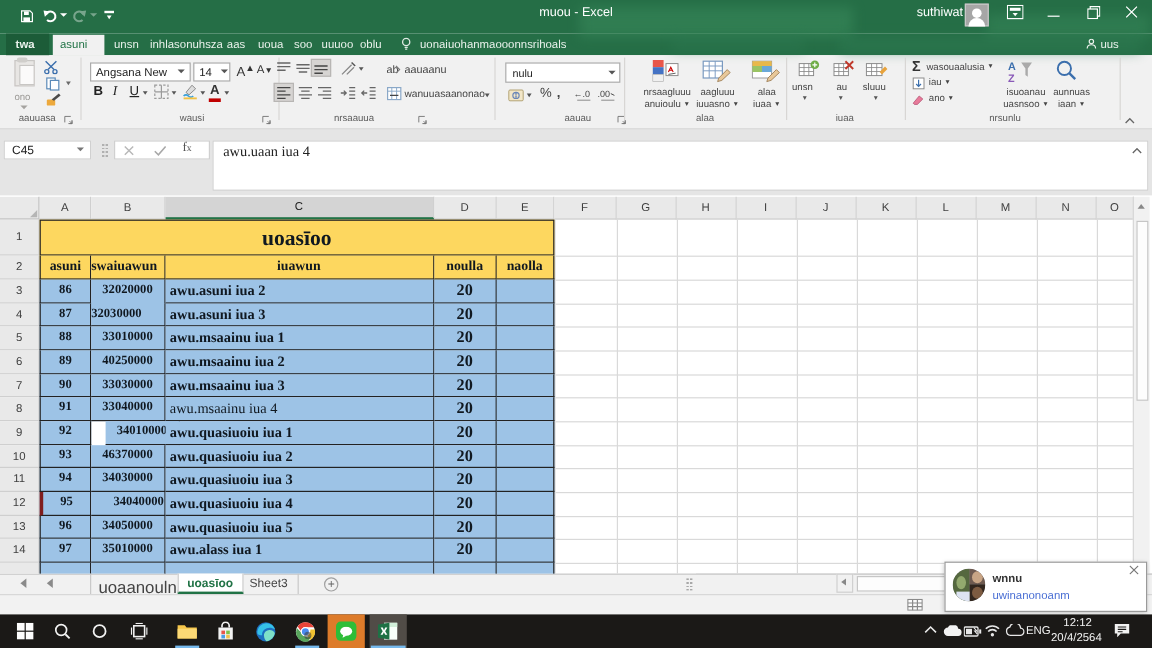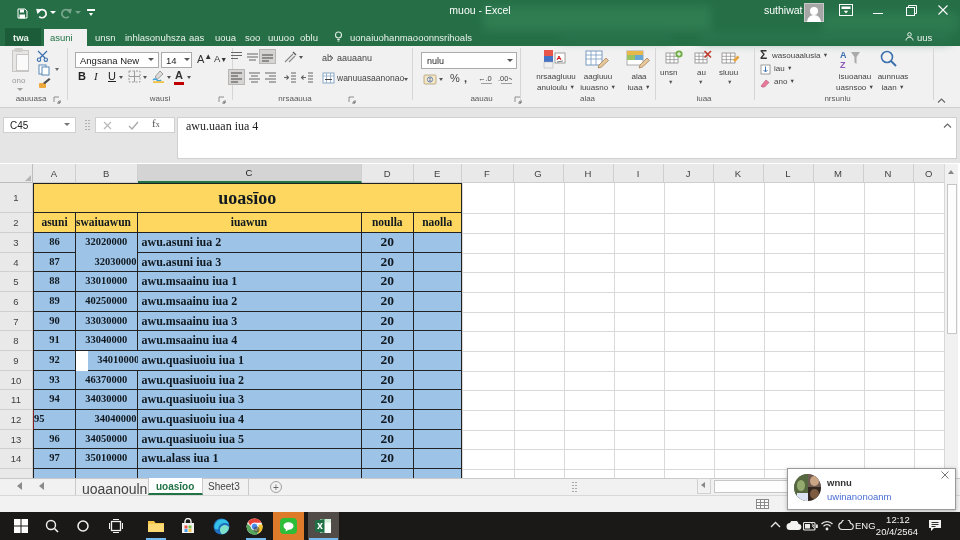--- a/index.html
+++ b/index.html
@@ -385,60 +385,60 @@
 <div class="ab tcell yellow" style="left:76px;top:213px;width:61.5px;height:20px;font-size:11.5px;font-weight:bold;line-height:19px">swaiuawun</div>
 <div class="ab tcell yellow" style="left:137.5px;top:213px;width:224px;height:20px;font-size:11.5px;font-weight:bold;text-align:center;line-height:19px">iuawun</div>
 <div class="ab tcell yellow" style="left:361.5px;top:213px;width:52.5px;height:20px;font-size:11.5px;font-weight:bold;text-align:center;line-height:19px">noulla</div>
 <div class="ab tcell yellow" style="left:414px;top:213px;width:47.5px;height:20px;font-size:11.5px;font-weight:bold;text-align:center;line-height:19px">naolla</div>
 <div class="ab tcell blue" style="left:33px;top:233.0px;width:43px;height:19.7px;border-left:1px solid #222;font-size:10.5px;font-weight:bold;text-align:center;line-height:18.7px">86</div>
 <div class="ab tcell blue" style="left:76px;top:233.0px;width:61.5px;height:25px;font-size:10.5px;font-weight:bold;text-align:center;line-height:18.7px">32020000</div>
 <div class="ab tcell blue" style="left:137.5px;top:233.0px;width:224px;height:19.7px;font-size:12px;font-weight:bold;line-height:18.7px;padding-left:4px">awu.asuni iua 2</div>
 <div class="ab tcell blue" style="left:361.5px;top:233.0px;width:52.5px;height:19.7px;font-size:13.5px;font-weight:bold;text-align:center;line-height:18.7px">20</div>
 <div class="ab tcell blue" style="left:414px;top:233.0px;width:47.5px;height:19.7px"></div>
 <div class="ab tcell blue" style="left:33px;top:252.7px;width:43px;height:19.6px;border-left:1px solid #222;font-size:10.5px;font-weight:bold;text-align:center;line-height:18.6px">87</div>
-<div class="ab tcell blue" style="left:76px;top:252.7px;width:61.5px;height:19.6px;font-size:10.5px;font-weight:bold;text-align:right;line-height:18.6px">32030000</div>
+<div class="ab tcell blue" style="left:76px;top:252.7px;width:61.5px;height:19.6px;font-size:10.5px;font-weight:bold;text-align:left;line-height:18.6px">32030000</div>
 <div class="ab tcell blue" style="left:137.5px;top:252.7px;width:224px;height:19.6px;font-size:12px;font-weight:bold;line-height:18.6px;padding-left:4px">awu.asuni iua 3</div>
 <div class="ab tcell blue" style="left:361.5px;top:252.7px;width:52.5px;height:19.6px;font-size:13.5px;font-weight:bold;text-align:center;line-height:18.6px">20</div>
 <div class="ab tcell blue" style="left:414px;top:252.7px;width:47.5px;height:19.6px"></div>
 <div class="ab tcell blue" style="left:33px;top:272.3px;width:43px;height:19.7px;border-left:1px solid #222;font-size:10.5px;font-weight:bold;text-align:center;line-height:18.7px">88</div>
 <div class="ab tcell blue" style="left:76px;top:272.3px;width:61.5px;height:19.7px;font-size:10.5px;font-weight:bold;text-align:center;line-height:18.7px">33010000</div>
 <div class="ab tcell blue" style="left:137.5px;top:272.3px;width:224px;height:19.7px;font-size:12px;font-weight:bold;line-height:18.7px;padding-left:4px">awu.msaainu iua 1</div>
 <div class="ab tcell blue" style="left:361.5px;top:272.3px;width:52.5px;height:19.7px;font-size:13.5px;font-weight:bold;text-align:center;line-height:18.7px">20</div>
 <div class="ab tcell blue" style="left:414px;top:272.3px;width:47.5px;height:19.7px"></div>
 <div class="ab tcell blue" style="left:33px;top:292.0px;width:43px;height:19.7px;border-left:1px solid #222;font-size:10.5px;font-weight:bold;text-align:center;line-height:18.7px">89</div>
 <div class="ab tcell blue" style="left:76px;top:292.0px;width:61.5px;height:19.7px;font-size:10.5px;font-weight:bold;text-align:center;line-height:18.7px">40250000</div>
 <div class="ab tcell blue" style="left:137.5px;top:292.0px;width:224px;height:19.7px;font-size:12px;font-weight:bold;line-height:18.7px;padding-left:4px">awu.msaainu iua 2</div>
 <div class="ab tcell blue" style="left:361.5px;top:292.0px;width:52.5px;height:19.7px;font-size:13.5px;font-weight:bold;text-align:center;line-height:18.7px">20</div>
 <div class="ab tcell blue" style="left:414px;top:292.0px;width:47.5px;height:19.7px"></div>
 <div class="ab tcell blue" style="left:33px;top:311.7px;width:43px;height:19.6px;border-left:1px solid #222;font-size:10.5px;font-weight:bold;text-align:center;line-height:18.6px">90</div>
 <div class="ab tcell blue" style="left:76px;top:311.7px;width:61.5px;height:19.6px;font-size:10.5px;font-weight:bold;text-align:center;line-height:18.6px">33030000</div>
 <div class="ab tcell blue" style="left:137.5px;top:311.7px;width:224px;height:19.6px;font-size:12px;font-weight:bold;line-height:18.6px;padding-left:4px">awu.msaainu iua 3</div>
 <div class="ab tcell blue" style="left:361.5px;top:311.7px;width:52.5px;height:19.6px;font-size:13.5px;font-weight:bold;text-align:center;line-height:18.6px">20</div>
 <div class="ab tcell blue" style="left:414px;top:311.7px;width:47.5px;height:19.6px"></div>
 <div class="ab tcell blue" style="left:33px;top:331.3px;width:43px;height:19.7px;border-left:1px solid #222;font-size:10.5px;font-weight:bold;text-align:center;line-height:18.7px">91</div>
 <div class="ab tcell blue" style="left:76px;top:331.3px;width:61.5px;height:19.7px;font-size:10.5px;font-weight:bold;text-align:center;line-height:18.7px">33040000</div>
-<div class="ab tcell blue" style="left:137.5px;top:331.3px;width:224px;height:19.7px;font-size:12px;font-weight:bold;line-height:18.7px;padding-left:4px">awu.msaainu iua 4</div>
+<div class="ab tcell blue" style="left:137.5px;top:331.3px;width:224px;height:19.7px;font-size:12px;font-weight:normal;line-height:18.7px;padding-left:4px">awu.msaainu iua 4</div>
 <div class="ab tcell blue" style="left:361.5px;top:331.3px;width:52.5px;height:19.7px;font-size:13.5px;font-weight:bold;text-align:center;line-height:18.7px">20</div>
 <div class="ab tcell blue" style="left:414px;top:331.3px;width:47.5px;height:19.7px"></div>
 <div class="ab tcell blue" style="left:33px;top:351.0px;width:43px;height:19.7px;border-left:1px solid #222;font-size:10.5px;font-weight:bold;text-align:center;line-height:18.7px">92</div>
 <div class="ab tcell blue" style="left:88px;top:351.0px;width:61.5px;height:19.7px;font-size:10.5px;font-weight:bold;text-align:center;line-height:18.7px">34010000</div>
 <div class="ab tcell blue" style="left:137.5px;top:351.0px;width:224px;height:19.7px;font-size:12px;font-weight:bold;line-height:18.7px;padding-left:4px">awu.quasiuoiu iua 1</div>
 <div class="ab tcell blue" style="left:361.5px;top:351.0px;width:52.5px;height:19.7px;font-size:13.5px;font-weight:bold;text-align:center;line-height:18.7px">20</div>
 <div class="ab tcell blue" style="left:414px;top:351.0px;width:47.5px;height:19.7px"></div>
 <div class="ab tcell blue" style="left:33px;top:370.7px;width:43px;height:19.6px;border-left:1px solid #222;font-size:10.5px;font-weight:bold;text-align:center;line-height:18.6px">93</div>
 <div class="ab tcell blue" style="left:76px;top:370.7px;width:61.5px;height:19.6px;font-size:10.5px;font-weight:bold;text-align:center;line-height:18.6px">46370000</div>
 <div class="ab tcell blue" style="left:137.5px;top:370.7px;width:224px;height:19.6px;font-size:12px;font-weight:bold;line-height:18.6px;padding-left:4px">awu.quasiuoiu iua 2</div>
 <div class="ab tcell blue" style="left:361.5px;top:370.7px;width:52.5px;height:19.6px;font-size:13.5px;font-weight:bold;text-align:center;line-height:18.6px">20</div>
 <div class="ab tcell blue" style="left:414px;top:370.7px;width:47.5px;height:19.6px"></div>
 <div class="ab tcell blue" style="left:33px;top:390.3px;width:43px;height:19.7px;border-left:1px solid #222;font-size:10.5px;font-weight:bold;text-align:center;line-height:18.7px">94</div>
 <div class="ab tcell blue" style="left:76px;top:390.3px;width:61.5px;height:19.7px;font-size:10.5px;font-weight:bold;text-align:center;line-height:18.7px">34030000</div>
 <div class="ab tcell blue" style="left:137.5px;top:390.3px;width:224px;height:19.7px;font-size:12px;font-weight:bold;line-height:18.7px;padding-left:4px">awu.quasiuoiu iua 3</div>
 <div class="ab tcell blue" style="left:361.5px;top:390.3px;width:52.5px;height:19.7px;font-size:13.5px;font-weight:bold;text-align:center;line-height:18.7px">20</div>
 <div class="ab tcell blue" style="left:414px;top:390.3px;width:47.5px;height:19.7px"></div>
-<div class="ab tcell blue" style="left:33px;top:410.0px;width:43px;height:19.7px;border-left:1px solid #7f1d1d;font-size:10.5px;font-weight:bold;line-height:18.7px">95</div>
+<div class="ab tcell blue" style="left:33px;top:410.0px;width:43px;height:19.7px;border-left:3px solid #7f1d1d;font-size:10.5px;font-weight:bold;text-align:center;line-height:18.7px">95</div>
 <div class="ab tcell blue" style="left:76px;top:410.0px;width:61.5px;height:19.7px;font-size:10.5px;font-weight:bold;text-align:right;line-height:18.7px">34040000</div>
 <div class="ab tcell blue" style="left:137.5px;top:410.0px;width:224px;height:19.7px;font-size:12px;font-weight:bold;line-height:18.7px;padding-left:4px">awu.quasiuoiu iua 4</div>
 <div class="ab tcell blue" style="left:361.5px;top:410.0px;width:52.5px;height:19.7px;font-size:13.5px;font-weight:bold;text-align:center;line-height:18.7px">20</div>
 <div class="ab tcell blue" style="left:414px;top:410.0px;width:47.5px;height:19.7px"></div>
 <div class="ab tcell blue" style="left:33px;top:429.7px;width:43px;height:19.6px;border-left:1px solid #222;font-size:10.5px;font-weight:bold;text-align:center;line-height:18.6px">96</div>
 <div class="ab tcell blue" style="left:76px;top:429.7px;width:61.5px;height:19.6px;font-size:10.5px;font-weight:bold;text-align:center;line-height:18.6px">34050000</div>
 <div class="ab tcell blue" style="left:137.5px;top:429.7px;width:224px;height:19.6px;font-size:12px;font-weight:bold;line-height:18.6px;padding-left:4px">awu.quasiuoiu iua 5</div>
 <div class="ab tcell blue" style="left:361.5px;top:429.7px;width:52.5px;height:19.6px;font-size:13.5px;font-weight:bold;text-align:center;line-height:18.6px">20</div>
 <div class="ab tcell blue" style="left:414px;top:429.7px;width:47.5px;height:19.6px"></div>
 <div class="ab tcell blue" style="left:33px;top:449.3px;width:43px;height:19.7px;border-left:1px solid #222;font-size:10.5px;font-weight:bold;text-align:center;line-height:18.7px">97</div>

